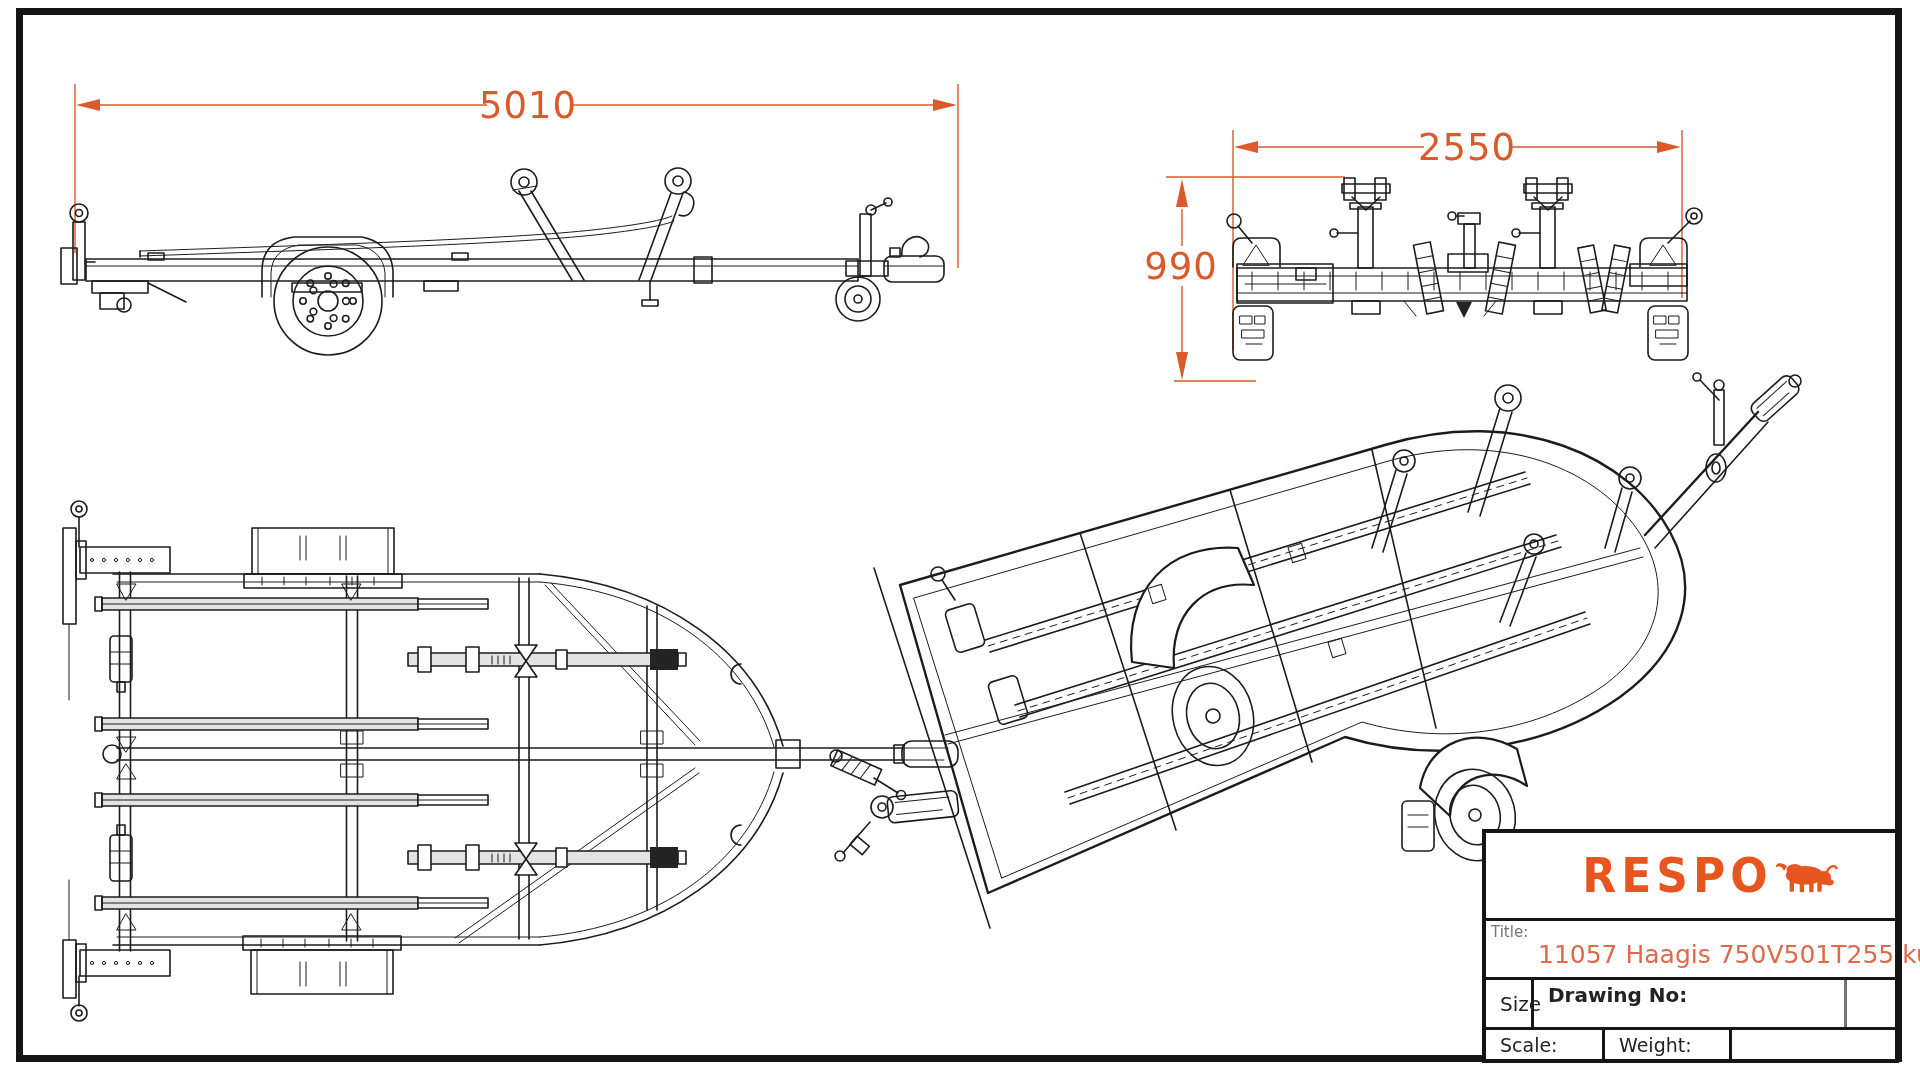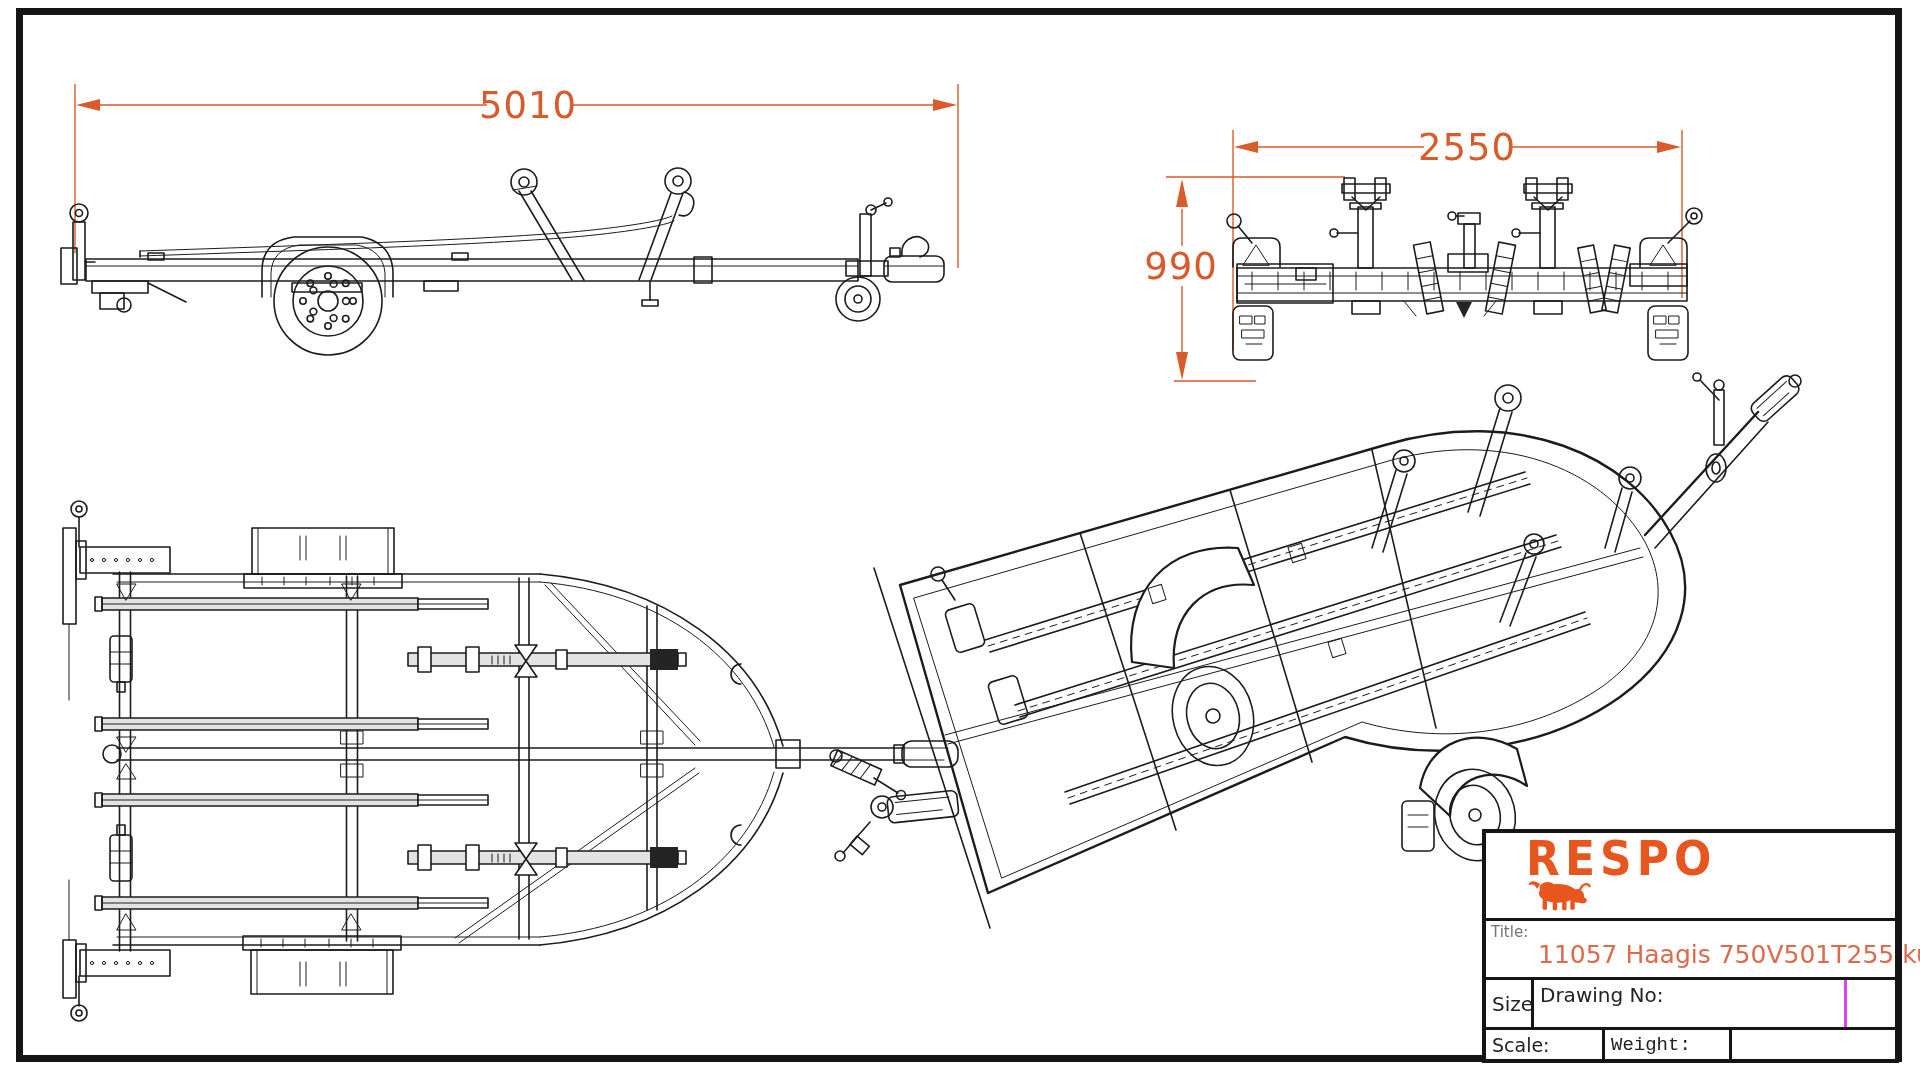--- a/index.html
+++ b/index.html
@@ -18,36 +18,36 @@
   .grayFill{fill:#e3e3e3;}
   .whiteFill{fill:#ffffff;}
   .acc{stroke:var(--accent);stroke-width:1.4;fill:none;}
   .accf{fill:var(--accent);stroke:none;}
   .dim{fill:var(--accent);font-size:37px;font-family:"DejaVu Sans",sans-serif;
        text-anchor:middle;dominant-baseline:central;letter-spacing:1px;}
   
   .titleblock{position:absolute;left:1482px;top:829px;width:417px;height:234px;
       border:4px solid #151515;box-sizing:border-box;background:#fff;
       display:flex;flex-direction:column;}
-  .tb-logo{height:85px;display:flex;flex-direction:column;justify-content:center;padding-left:40px;}
+  .tb-logo{height:85px;display:flex;flex-direction:row;align-items:center;justify-content:center;padding-left:40px;}
   .logo-text{font-size:44px;font-weight:bold;letter-spacing:5px;color:var(--logo);
       line-height:36px;transform:scaleY(1.08);}
   .tb-row{border-top:3px solid #151515;box-sizing:border-box;display:flex;}
   .tb-title{height:59px;position:relative;align-items:center;}
   .title-label{position:absolute;left:5px;top:2px;font-size:15px;color:#737373;}
   .title-value{margin-left:52px;margin-top:10px;font-size:25px;color:var(--title-text);
       letter-spacing:0px;white-space:nowrap;}
   .tb-size{height:50px;}
   .tb-scale{height:32px;flex:1;}
-  .cell{box-sizing:border-box;padding:3px 6px;font-size:20px;color:#222;}
+  .cell{box-sizing:border-box;padding:3px 14px;font-size:20px;color:#222;}
   .cell-size{width:48px;border-right:3px solid #151515;display:flex;align-items:center;}
-  .cell-drawing{flex:1;border-right:3px solid #d946ef;}
+  .cell-drawing{flex:1;border-right:3px solid #737373;font-weight:bold;}
   .cell-end{width:48px;}
   .cell-scale{width:119px;border-right:3px solid #151515;font-size:19px;display:flex;align-items:center;}
-  .cell-weight{width:127px;border-right:3px solid #151515;font-size:19px;display:flex;align-items:center;font-family:Liberation Mono, monospace;}
+  .cell-weight{width:127px;border-right:3px solid #151515;font-size:19px;display:flex;align-items:center;}
   .cell-rest{flex:1;}
 </style>
 </head>
 <body>
 
 <div class="sheet">
   <div class="frame"></div>
 
   <svg class="art" width="1920" height="1080" viewBox="0 0 1920 1080">
 

